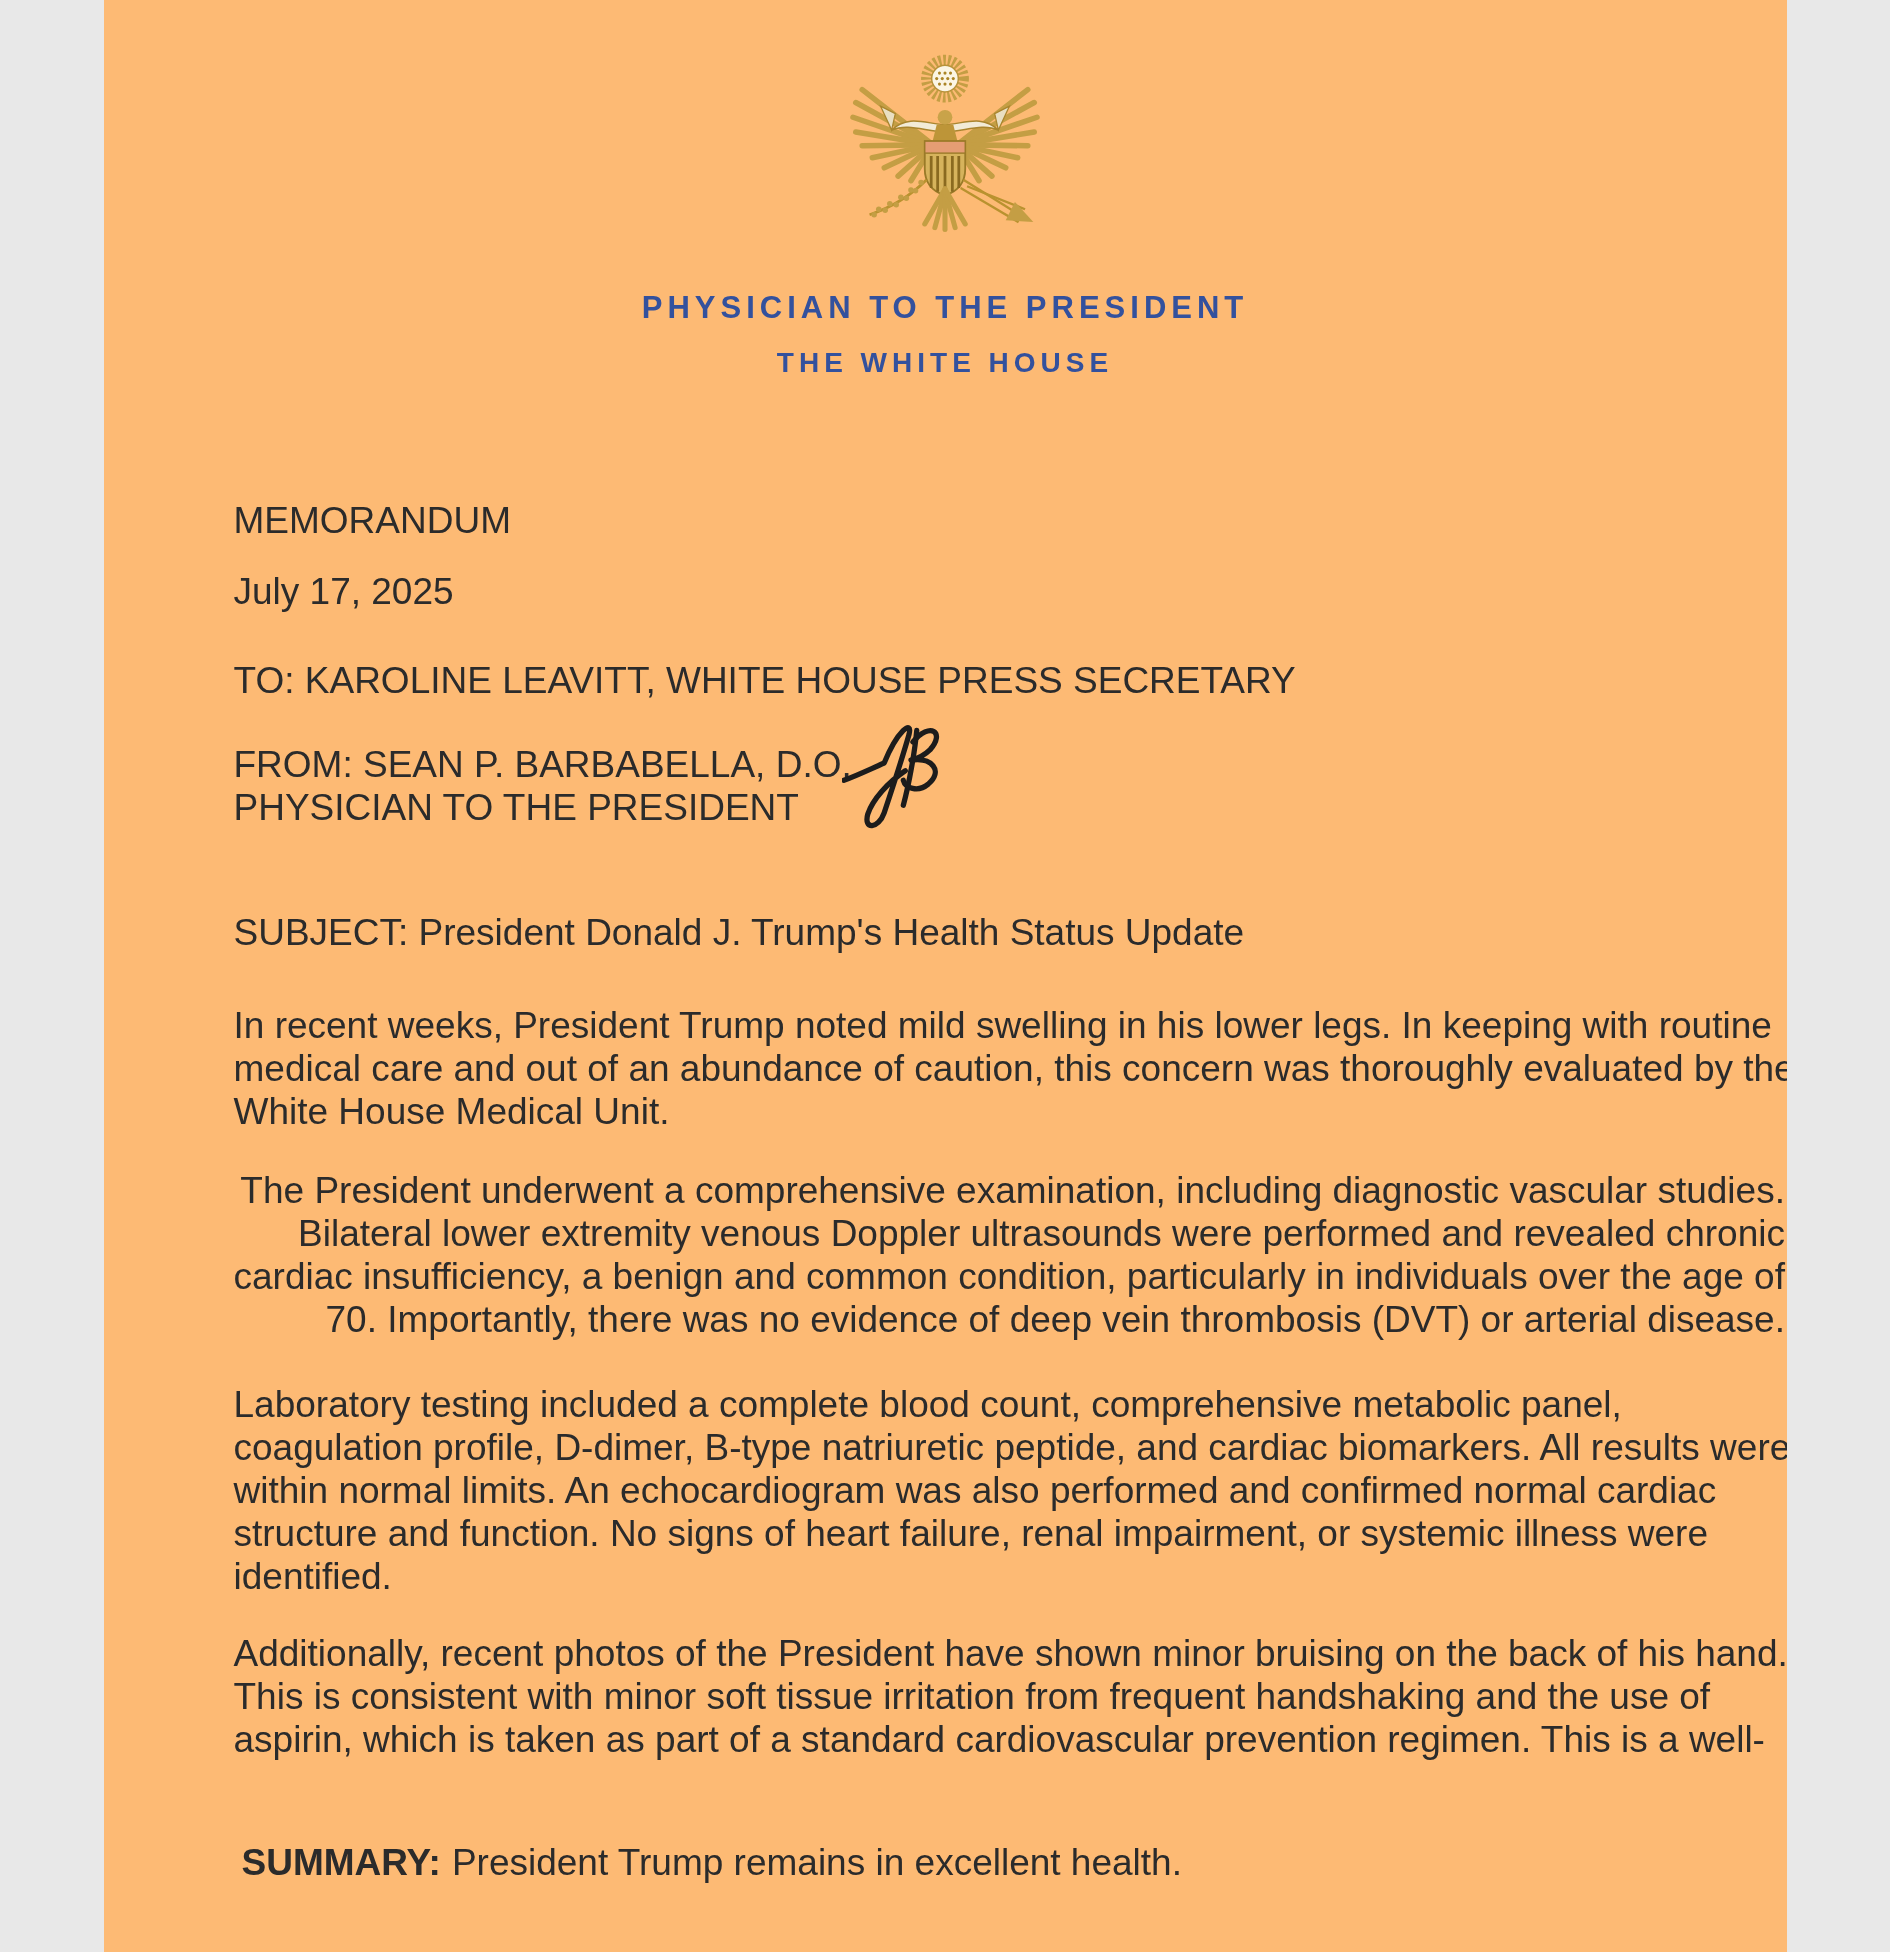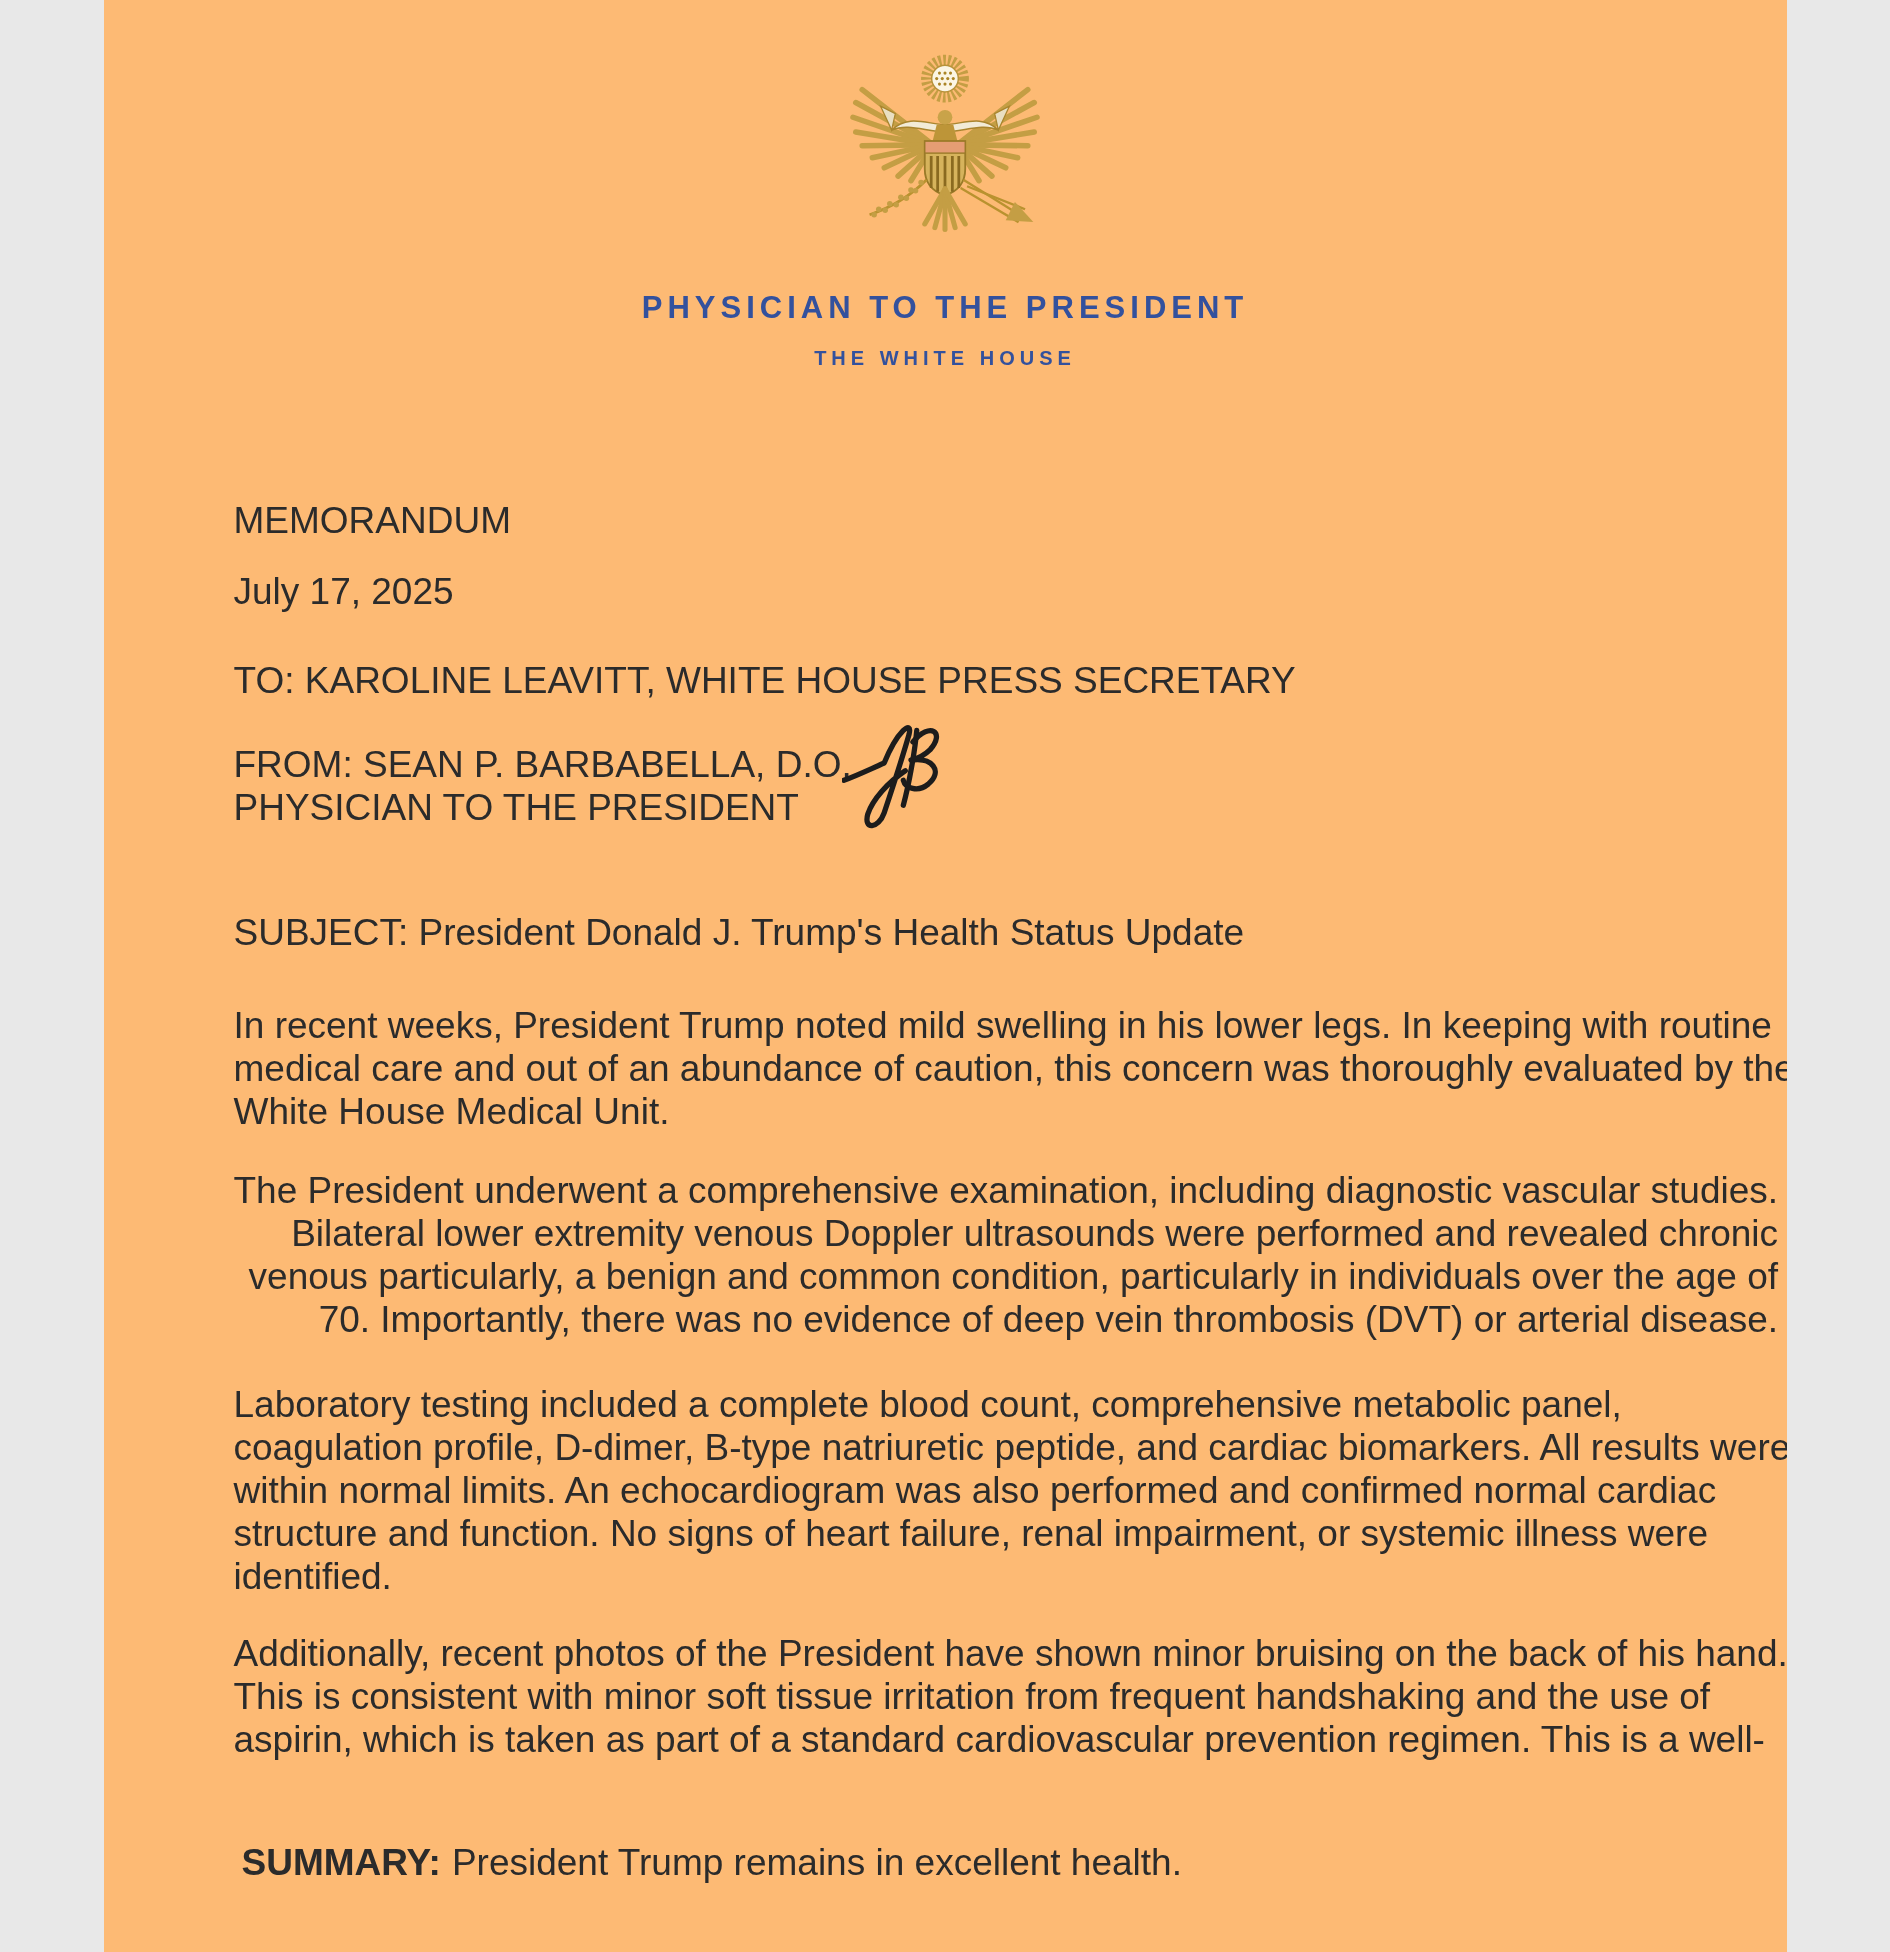--- a/index.html
+++ b/index.html
@@ -15,21 +15,21 @@
   .abs { position:absolute; }
   .centered { left:0; right:0; text-align:center; }
   .indent { left:130px; }
   .body-text { font-size:37px; line-height:43px; white-space:nowrap; }
   .blue-title {
     font-weight:bold;
     color:#33519d;
     letter-spacing:5px;
   }
   .t1 { top:290px; font-size:31px; }
-  .t2 { top:347px; font-size:20px; }
+  .t2 { top:347px; font-size:28px; }
   .memo-label    { top:499px;  }
   .date-line     { top:570px;  }
   .to-line       { top:659px;  }
   .from-block    { top:743px;  }
   .subject-line  { top:911px;  }
   .para-1        { top:1004px; }
   .para-2        { top:1169px;text-align:right; }
   .para-3        { top:1383px; }
   .para-4        { top:1632px; }
   .summary-line  { top:1841px;margin-left:8px; }
@@ -173,21 +173,21 @@
 
   <div class="abs indent body-text para-1">
     <div>In recent weeks, President Trump noted mild swelling in his lower legs. In keeping with routine</div>
     <div>medical care and out of an abundance of caution, this concern was thoroughly evaluated by the</div>
     <div>White House Medical Unit.</div>
   </div>
 
   <div class="abs indent body-text para-2">
     <div>The President underwent a comprehensive examination, including diagnostic vascular studies.</div>
     <div>Bilateral lower extremity venous Doppler ultrasounds were performed and revealed chronic</div>
-    <div>venous particularly, a benign and common condition, particularly in individuals over the age of</div>
+    <div>cardiac insufficiency, a benign and common condition, particularly in individuals over the age of</div>
     <div>70. Importantly, there was no evidence of deep vein thrombosis (DVT) or arterial disease.</div>
   </div>
 
   <div class="abs indent body-text para-3">
     <div>Laboratory testing included a complete blood count, comprehensive metabolic panel,</div>
     <div>coagulation profile, D-dimer, B-type natriuretic peptide, and cardiac biomarkers. All results were</div>
     <div>within normal limits. An echocardiogram was also performed and confirmed normal cardiac</div>
     <div>structure and function. No signs of heart failure, renal impairment, or systemic illness were</div>
     <div>identified.</div>
   </div>

